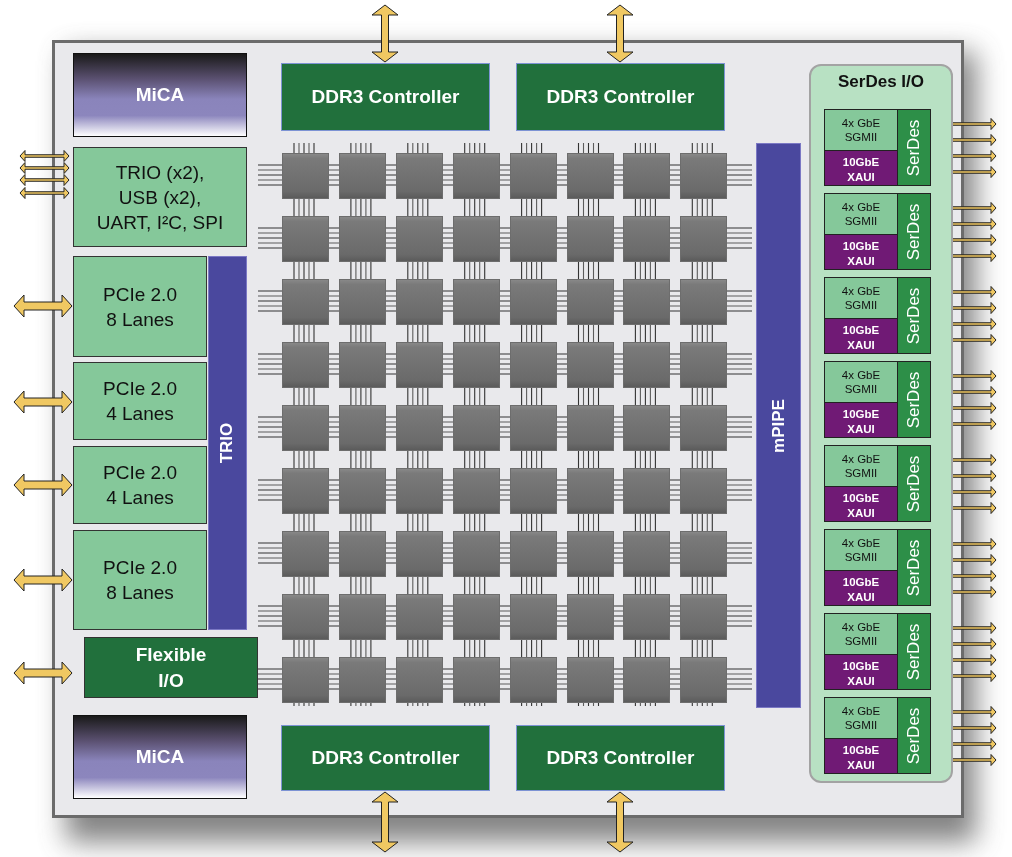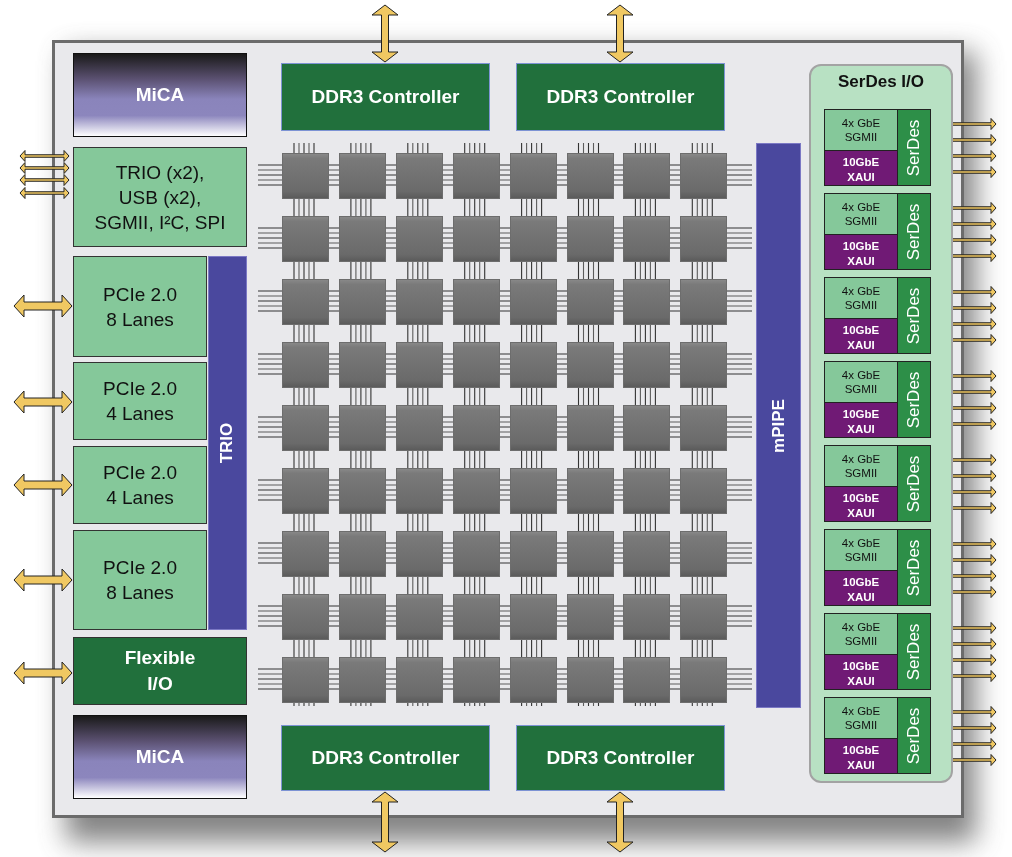--- a/index.html
+++ b/index.html
@@ -184,21 +184,21 @@
   </svg>
 
 <div class="abs mica" style="top:53px;">
   <span>MiCA</span>
 </div>
 
 <div class="abs lgreen" style="left:73px;top:147px;width:174px;height:100px;">
   <div>
     <div>TRIO (x2),</div>
     <div>USB (x2),</div>
-    <div>SGMII, I²C, SPI</div>
+    <div>UART, I²C, SPI</div>
   </div>
 </div>
 
 <div class="abs lgreen" style="left:73px;top:256px;width:134px;height:101px;">
   <div>
       <div>PCIe 2.0</div>
   <div>8 Lanes</div>
     </div>
 </div>
 <div class="abs lgreen" style="left:73px;top:362px;width:134px;height:78px;">
@@ -217,21 +217,21 @@
   <div>
       <div>PCIe 2.0</div>
   <div>8 Lanes</div>
     </div>
 </div>
 
 <div class="abs bar" style="left:208px;top:256px;width:39px;height:374px;display:flex;align-items:center;justify-content:center;">
   <span class="vtext">TRIO</span>
 </div>
 
-<div class="abs dgreen" style="left:73px;top:637px;width:174px;height:68px;">
+<div class="abs dgreen" style="left:84px;top:637px;width:174px;height:61px;">
   <div>
     <div>Flexible</div>
     <div>I/O</div>
   </div>
 </div>
 
 <div class="abs mica" style="top:715px;">
   <span>MiCA</span>
 </div>
 

